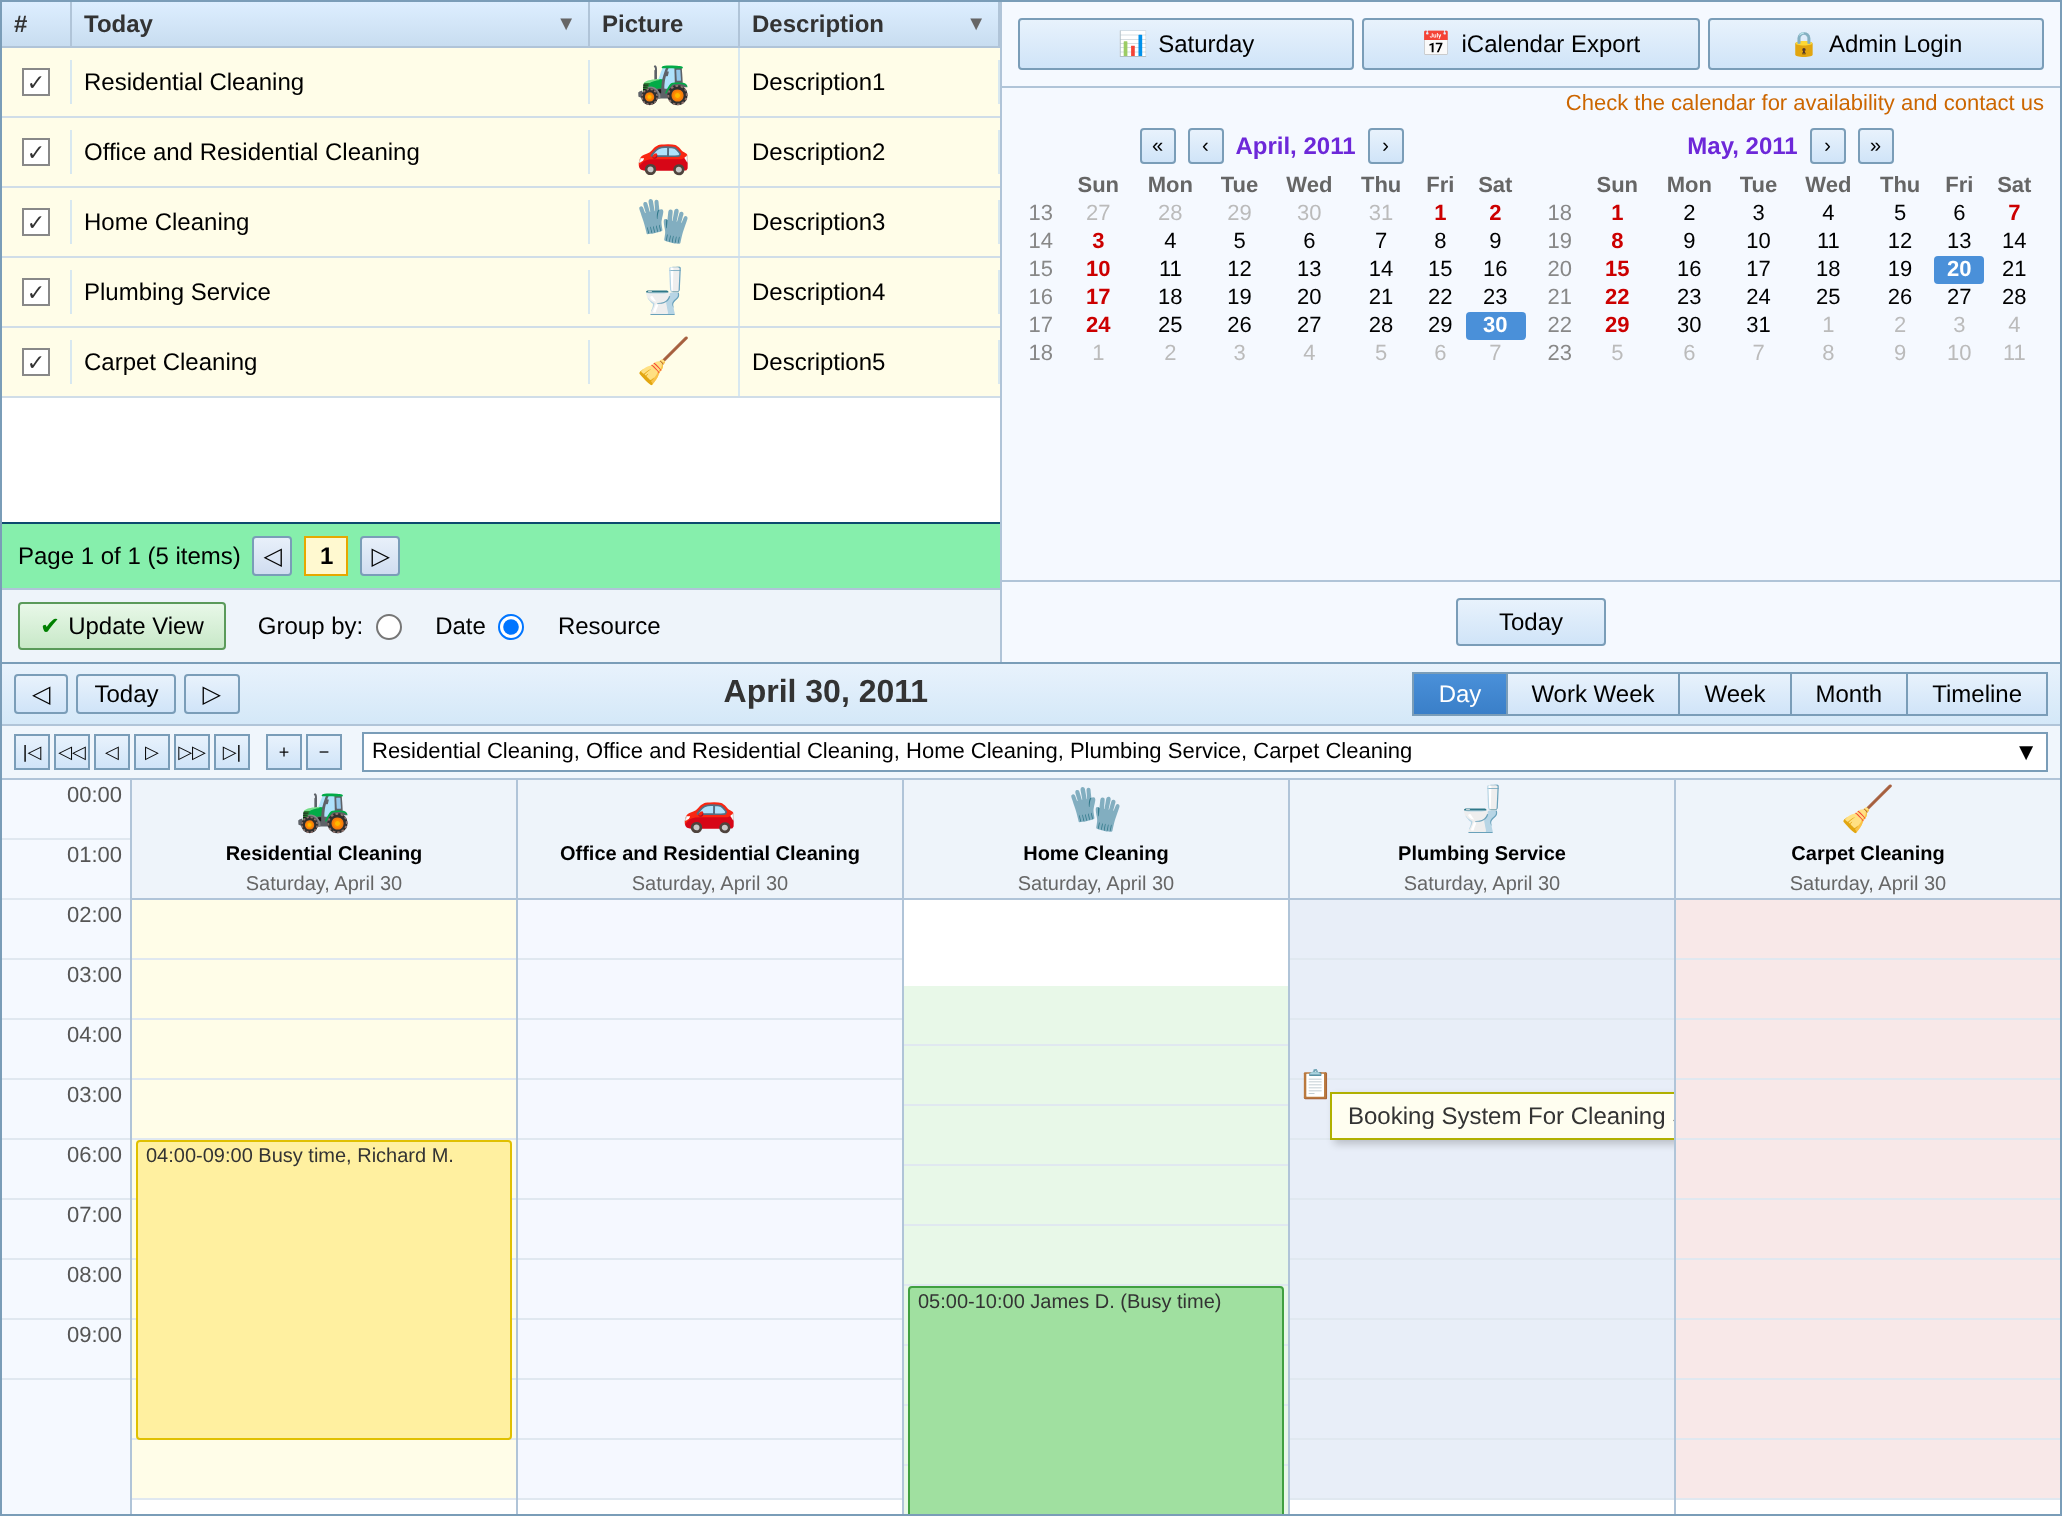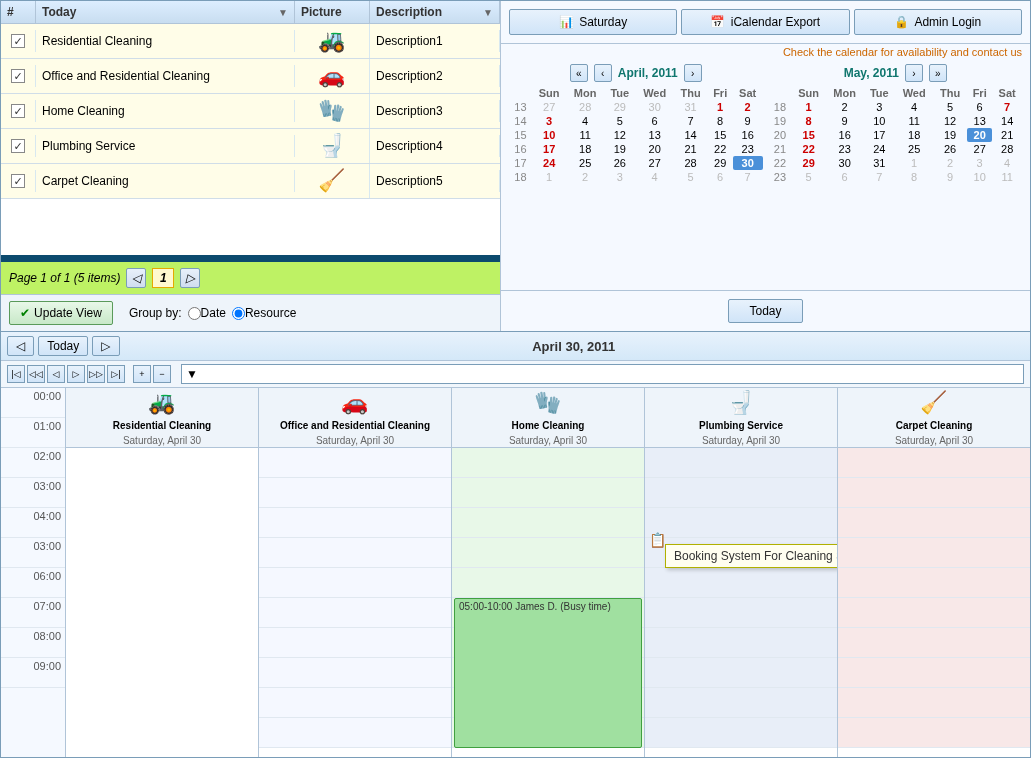--- a/index.html
+++ b/index.html
@@ -24,51 +24,51 @@
     .table-row:nth-child(even) { background: #f5f9ff; }
     .td { padding: 4px 6px; border-right: 1px solid #d8e8f0; display: flex; align-items: center; }
     .td-hash { width: 35px; justify-content: center; }
     .td-name { flex: 1; }
     .td-pic { width: 75px; justify-content: center; }
     .td-desc { width: 130px; }
     
     .checkbox { width: 14px; height: 14px; border: 1px solid #888; background: #fff; display: flex; align-items: center; justify-content: center; cursor: pointer; }
     .checkbox.checked::after { content: '✓'; font-size: 11px; color: #333; }
     
-    .pagination { padding: 6px 8px; background: #bef264; border-top: 7px solid #0c4a6e; display: flex; align-items: center; gap: 6px; font-style: italic; }
+    .pagination { padding: 6px 8px; background: #86efac; border-top: 1px solid #0c4a6e; display: flex; align-items: center; gap: 6px; }
     .page-btn { width: 20px; height: 20px; border: 1px solid #7a9db8; background: linear-gradient(to bottom, #e8f0fa, #d0ddf0); display: flex; align-items: center; justify-content: center; cursor: pointer; border-radius: 2px; }
     .page-num { width: 22px; height: 20px; border: 1px solid #e6a800; background: #fff9d0; display: flex; align-items: center; justify-content: center; font-weight: bold; }
     
     .toolbar-row { padding: 6px 8px; background: #eef4fa; border-top: 1px solid #b0c4d8; display: flex; align-items: center; gap: 16px; }
     .update-btn { padding: 4px 10px; border: 1px solid #5a9a5a; background: linear-gradient(to bottom, #e8f8e8, #c8e8c8); cursor: pointer; display: flex; align-items: center; gap: 4px; border-radius: 2px; }
     .radio-group { display: flex; align-items: center; gap: 6px; }
-    .radio-opt { display: flex; align-items: center; gap: 0; cursor: pointer; }
+    .radio-opt { display: flex; align-items: center; gap: 17px; cursor: pointer; }
     
     
     .right-panel { flex: 1; display: flex; flex-direction: column; }
     .top-buttons { display: flex; gap: 4px; padding: 8px; background: #f5f9ff; border-bottom: 1px solid #b0c4d8; }
     .top-btn { padding: 5px 14px; border: 1px solid #7a9db8; background: linear-gradient(to bottom, #e8f2fc, #d0e4f8); cursor: pointer; display: flex; align-items: center; gap: 5px; border-radius: 2px; flex: 1; justify-content: center; }
     .cal-header { display: flex; align-items: center; justify-content: center; gap: 6px; margin-bottom: 4px; }
     .cal-nav { width: 18px; height: 18px; border: 1px solid #7a9db8; background: linear-gradient(to bottom, #e8f2fc, #d0e4f8); cursor: pointer; display: flex; align-items: center; justify-content: center; font-size: 10px; border-radius: 2px; }
-    .cal-title { font-size: 12px; font-weight: bold; color: #0f766e; }
+    .cal-title { font-size: 12px; font-weight: bold; color: #6d28d9; }
     .cal-grid { width: 100%; border-collapse: collapse; }
     .cal-grid th { font-size: 11px; color: #666; text-align: center; padding: 1px 2px; }
     .cal-grid td { font-size: 11px; text-align: center; padding: 1px 2px; cursor: pointer; }
     .cal-grid td.other-month { color: #bbb; }
     .cal-grid td.today-highlight { background: #4a90d9; color: #fff; border-radius: 2px; font-weight: bold; }
     .cal-grid td.red-day { color: #cc0000; font-weight: bold; }
     .cal-grid td.week-num { color: #888; }
     
     .today-btn { padding: 4px 20px; border: 1px solid #7a9db8; background: linear-gradient(to bottom, #e8f2fc, #d0e4f8); cursor: pointer; margin: 4px auto; display: block; border-radius: 2px; }
     
     
     .scheduler { flex: 1; border-top: 1px solid #7a9db8; display: flex; flex-direction: column; min-height: 0; }
     .sched-toolbar { display: flex; align-items: center; padding: 4px 6px; background: linear-gradient(to bottom, #e8f2fc, #d4e8f8); border-bottom: 1px solid #b0c4d8; gap: 4px; }
     .sched-nav-btn { padding: 2px 8px; border: 1px solid #7a9db8; background: linear-gradient(to bottom, #e8f2fc, #d0e4f8); cursor: pointer; border-radius: 2px; }
-    .sched-date-label { flex: 1; text-align: center; font-weight: bold; font-size: 13px; color: #333; }
+    .sched-date-label { flex: 1; text-align: center; font-weight: bold; font-size: 16px; color: #333; }
     .view-tabs { display: flex; }
     .view-tab { padding: 3px 12px; border: 1px solid #7a9db8; background: linear-gradient(to bottom, #e8f2fc, #d0e4f8); cursor: pointer; border-left: none; }
     .view-tab:first-child { border-left: 1px solid #7a9db8; }
     .view-tab.active { background: linear-gradient(to bottom, #4a90d9, #3a7fc8); color: #fff; }
     
     .sched-nav2 { display: flex; align-items: center; gap: 2px; padding: 3px 6px; background: #f0f6fc; border-bottom: 1px solid #b0c4d8; }
     .nav2-btn { width: 18px; height: 18px; border: 1px solid #7a9db8; background: linear-gradient(to bottom, #e8f2fc, #d0e4f8); cursor: pointer; display: flex; align-items: center; justify-content: center; font-size: 9px; }
     .nav2-sep { width: 4px; }
     .resource-dropdown { flex: 1; margin-left: 8px; padding: 2px 4px; border: 1px solid #7a9db8; background: #fff; display: flex; align-items: center; justify-content: space-between; }
     
@@ -404,33 +404,41 @@
     </div>
   </div>
 
   <div class="scheduler">
 
     <div class="sched-toolbar">
       <button class="sched-nav-btn">◁</button>
       <button class="sched-nav-btn">Today</button>
       <button class="sched-nav-btn">▷</button>
       <div class="sched-date-label">April 30, 2011</div>
+      <div class="view-tabs">
+        <div class="view-tab active">Day</div>
+        <div class="view-tab">Work Week</div>
+        <div class="view-tab">Week</div>
+        <div class="view-tab">Month</div>
+        <div class="view-tab">Timeline</div>
+      </div>
     </div>
 
     <div class="sched-nav2">
       <div class="nav2-btn">|◁</div>
       <div class="nav2-btn">◁◁</div>
       <div class="nav2-btn">◁</div>
       <div class="nav2-btn">▷</div>
       <div class="nav2-btn">▷▷</div>
       <div class="nav2-btn">▷|</div>
       <div class="nav2-sep"></div>
       <div class="nav2-btn">+</div>
       <div class="nav2-btn">−</div>
       <div class="resource-dropdown">
+        <span style="overflow:hidden;text-overflow:ellipsis;white-space:nowrap;flex:1;font-size:11px;">Residential Cleaning, Office and Residential Cleaning, Home Cleaning, Plumbing Service, Carpet Cleaning</span>
         <span>▼</span>
       </div>
     </div>
 
     <div class="sched-body">
 
       <div class="time-col">
         <div class="time-slot">00:00</div>
         <div class="time-slot">01:00</div>
         <div class="time-slot">02:00</div>
@@ -444,20 +452,36 @@
       </div>
 
       <div class="resources-area">
 
         <div class="resource-col res-col-1">
           <div class="resource-header">
             <span style="font-size:22px;">🚜</span>
             <span style="font-size:10px;font-weight:bold;text-align:center;">Residential Cleaning</span>
             <span style="font-size:10px;color:#666;">Saturday, April 30</span>
           </div>
+          <div class="resource-slots" style="position:relative;">
+            <div class="slot-row" style="background:#fffde8;"></div>
+            <div class="slot-row" style="background:#fffde8;"></div>
+            <div class="slot-row" style="background:#fffde8;"></div>
+            <div class="slot-row" style="background:#fffde8;"></div>
+            <div class="slot-row" style="background:#fffde8;"></div>
+            <div class="slot-row" style="background:#fffde8;"></div>
+            <div class="slot-row" style="background:#fffde8;"></div>
+            <div class="slot-row" style="background:#fffde8;"></div>
+            <div class="slot-row" style="background:#fffde8;"></div>
+            <div class="slot-row" style="background:#fffde8;"></div>
+
+            <div class="event-block event-yellow" style="top:120px;height:150px;left:2px;right:2px;">
+              04:00-09:00 Busy time, Richard M.
+            </div>
+          </div>
         </div>
 
         <div class="resource-col res-col-2">
           <div class="resource-header">
             <span style="font-size:22px;">🚗</span>
             <span style="font-size:10px;font-weight:bold;text-align:center;">Office and Residential Cleaning</span>
             <span style="font-size:10px;color:#666;">Saturday, April 30</span>
           </div>
           <div class="resource-slots">
             <div class="slot-row" style="background:#f5f8ff;"></div>
@@ -472,21 +496,21 @@
             <div class="slot-row" style="background:#f5f8ff;"></div>
           </div>
         </div>
 
         <div class="resource-col res-col-3">
           <div class="resource-header">
             <span style="font-size:22px;">🧤</span>
             <span style="font-size:10px;font-weight:bold;text-align:center;">Home Cleaning</span>
             <span style="font-size:10px;color:#666;">Saturday, April 30</span>
           </div>
-          <div class="resource-slots" style="position:relative;">
+          <div class="resource-slots" style="position:relative;margin-top:43px;">
             <div class="slot-row" style="background:#e8f8e8;"></div>
             <div class="slot-row" style="background:#e8f8e8;"></div>
             <div class="slot-row" style="background:#e8f8e8;"></div>
             <div class="slot-row" style="background:#e8f8e8;"></div>
             <div class="slot-row" style="background:#e8f8e8;"></div>
             <div class="slot-row" style="background:#e8f8e8;"></div>
             <div class="slot-row" style="background:#e8f8e8;"></div>
             <div class="slot-row" style="background:#e8f8e8;"></div>
             <div class="slot-row" style="background:#e8f8e8;"></div>
             <div class="slot-row" style="background:#e8f8e8;"></div>

